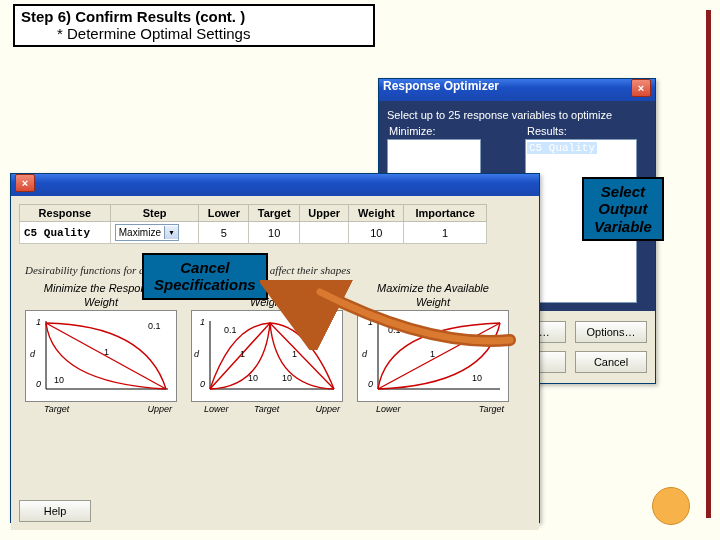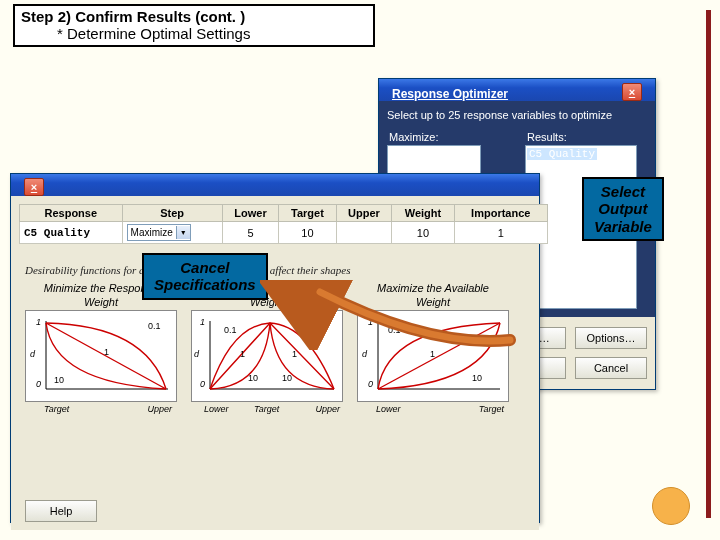--- a/index.html
+++ b/index.html
@@ -4,33 +4,33 @@
 <style>
   html,body{margin:0;padding:0;width:720px;height:540px;font-family:"Tahoma","Segoe UI",Arial,sans-serif;font-size:11px;color:#000;background:#fff;overflow:hidden;}
   .slide{position:relative;width:720px;height:540px;background:#fffef3;}
   .accent-bar{position:absolute;left:706px;top:10px;width:5px;height:508px;background:#8c1c1d;}
   .orange-dot{position:absolute;left:652px;top:487px;width:36px;height:36px;border-radius:50%;background:#f7b24a;border:1px solid #d38f2a;}
   .step-box{position:absolute;left:13px;top:4px;width:362px;height:43px;border:2px solid #000;background:#fff;padding:2px 6px;box-sizing:border-box;}
   .step-title{font-family:Arial,sans-serif;font-size:15px;font-weight:bold;}
   .step-sub{font-family:Arial,sans-serif;font-size:15px;margin-left:36px;}
   
   .win{position:absolute;background:#ece9d8;border:1px solid #003c74;box-shadow:2px 2px 4px rgba(0,0,0,.25);}
-  .titlebar{height:22px;background:linear-gradient(#3b78e7,#1b4fc4 40%,#1a47b0);color:#fff;font-weight:bold;font-size:12px;display:flex;align-items:flex-end;padding:0 13px;justify-content:space-between;text-decoration:underline;}
+  .titlebar{height:22px;background:linear-gradient(#3b78e7,#1b4fc4 40%,#1a47b0);color:#fff;font-weight:bold;font-size:12px;display:flex;align-items:flex-start;padding:0 4px;justify-content:space-between;}
   .titlebar .xbtn{width:18px;height:16px;background:linear-gradient(#f08b77,#d94b33);border:1px solid #9a2a15;border-radius:2px;display:flex;align-items:center;justify-content:center;color:#fff;font-weight:bold;font-size:11px;line-height:1;}
   .body{padding:8px;background:#ece9d8;position:relative;}
   
   .sel-label{color:#fff;font-size:11px;margin:4px 0 2px 2px;}
   .listbox{background:#fff;border:1px solid #7f9db9;}
   .sel-hl{background:#cde6ff;display:inline-block;padding:0 2px;font-family:"Courier New",monospace;font-size:11px;}
   .arrowbtn{width:30px;height:18px;background:linear-gradient(#fdfdfd,#e3e3d7);border:1px solid #9c9c8f;font-size:10px;display:flex;align-items:center;justify-content:center;margin:3px 0;}
   .dlg-btn{height:20px;min-width:58px;padding:0 6px;background:linear-gradient(#fdfdfd,#e3e3d7);border:1px solid #9c9c8f;font-size:11px;display:inline-flex;align-items:center;justify-content:center;margin-left:6px;}
   .sel-dlg .darkbody{background:#253a6a;padding:8px;color:#fff;}
   
   .setup-body{background:#ece9d8;}
-  .tbl{width:529px;border-collapse:collapse;font-size:11px;}
+  .tbl{width:468px;border-collapse:collapse;font-size:11px;}
   .tbl th{background:#ece9d8;border:1px solid #bfbfb2;padding:2px 4px;font-weight:bold;text-align:center;}
   .tbl td{background:#fff;border:1px solid #c8c8bc;padding:2px 4px;text-align:center;}
   .tbl td.left{text-align:left;}
   .combo{display:inline-flex;align-items:center;border:1px solid #7f9db9;background:#fff;height:15px;}
   .combo span{padding:0 3px;font-size:10px;}
   .combo .cbtn{width:13px;height:13px;background:linear-gradient(#e8f0fb,#c5d6ef);border-left:1px solid #7f9db9;font-size:8px;display:flex;align-items:center;justify-content:center;}
   .group-lbl{font-style:italic;font-family:Georgia,serif;font-size:11px;margin:20px 0 6px 6px;color:#222;}
   .graphs{display:flex;gap:14px;margin-left:6px;}
   .graph{width:152px;}
   .graph-title{font-style:italic;text-align:center;font-size:11px;margin-bottom:2px;}
@@ -43,34 +43,34 @@
   .arrow-svg{position:absolute;pointer-events:none;}
 </style>
 </head>
 <body>
 
 <div class="slide">
   <div class="accent-bar"></div>
   <div class="orange-dot"></div>
 
   <div class="step-box">
-    <div class="step-title">Step 2) Confirm Results (cont. )</div>
+    <div class="step-title">Step 6) Confirm Results (cont. )</div>
     <div class="step-sub">* Determine Optimal Settings</div>
   </div>
 
   <div class="win sel-dlg" style="left:378px;top:78px;width:276px;">
     <div class="titlebar">
       <span>Response Optimizer</span>
       <div class="xbtn">×</div>
     </div>
     <div class="darkbody">
-      <div style="font-size:11px;margin-bottom:6px;">Select up to 25 response variables to optimize</div>
+      <div style="font-size:11px;margin-bottom:0;">Select up to 25 response variables to optimize</div>
       <div style="display:flex;align-items:flex-start;gap:6px;">
         <div style="flex:0 0 94px;">
-          <div class="sel-label">Maximize:</div>
+          <div class="sel-label">Minimize:</div>
           <div class="listbox" style="width:92px;height:160px;"></div>
         </div>
         <div style="display:flex;flex-direction:column;align-items:center;margin-top:54px;">
           <div class="arrowbtn">&gt;</div>
           <div class="arrowbtn">&gt;&gt;</div>
           <div class="arrowbtn">&lt;&lt;</div>
           <div class="arrowbtn">&lt;</div>
         </div>
         <div style="flex:0 0 110px;">
           <div class="sel-label">Results:</div>
@@ -203,21 +203,21 @@
             <span class="axis-lbl" style="left:4px;top:38px;">d</span>
             <span class="axis-lbl" style="left:10px;top:6px;">1</span>
             <span class="axis-lbl" style="left:10px;top:68px;">0</span>
             <span class="axis-lbl" style="left:18px;bottom:-13px;">Lower</span>
             <span class="axis-lbl" style="right:4px;bottom:-13px;">Target</span>
           </div>
         </div>
       </div>
 
       <div style="position:absolute;left:8px;bottom:8px;">
-        <span class="dlg-btn" style="margin-left:6px">Help</span>
+        <span class="dlg-btn" style="margin-left:0">Help</span>
       </div>
     </div>
   </div>
 
   <div class="callout" style="left:142px;top:253px;white-space:pre-line;">Cancel
 Specifications</div>
 
   <div class="callout" style="left:582px;top:177px;white-space:pre-line;">Select
 Output
 Variable</div>

